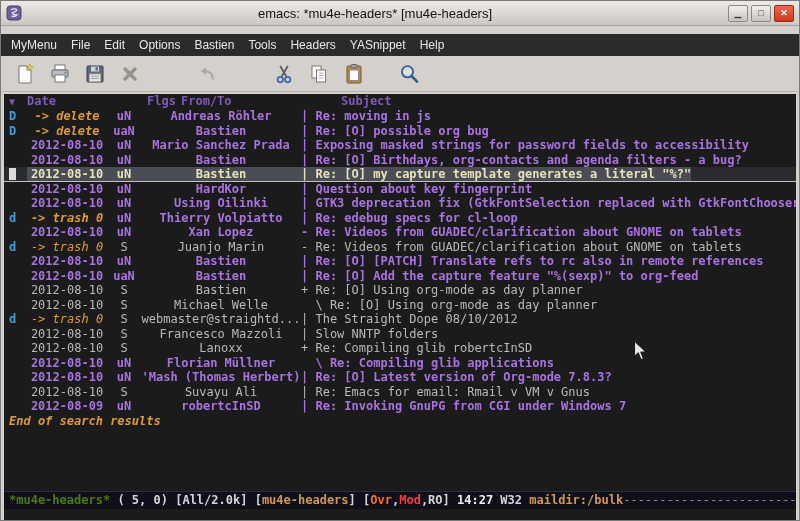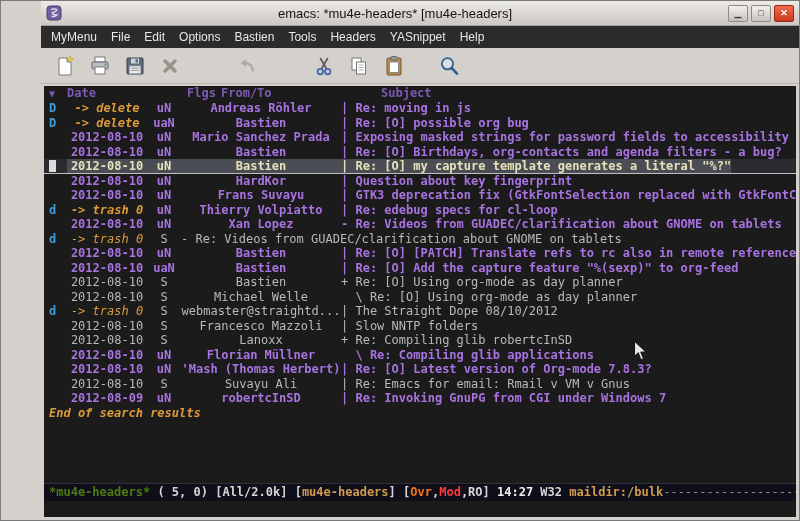--- a/index.html
+++ b/index.html
@@ -1,38 +1,37 @@
 <!DOCTYPE html>
 <html><head>
 <meta charset="utf-8">
 <style>
   * { box-sizing: border-box; }
   body { margin: 0; background: #555; }
   .window {
     width: 800px; height: 521px; position: relative; overflow: hidden;
     border: 1px solid #7a7a7a; background: #d4d0cb;
     font-family: "Liberation Sans", sans-serif;
-    padding-left: 40px;
   }
   
   .titlebar {
     height: 25px; display: flex; align-items: center; gap: 3px;
     padding: 0 5px; background: linear-gradient(#eceae7, #cbc7c2);
     border-bottom: 1px solid #a5a19c;
   }
   .title-icon { width: 16px; height: 16px; flex: none; }
   .title-text { flex: 1; text-align: center; font-size: 13px; color: #141414; }
   .win-btn {
     width: 20px; height: 17px; flex: none; display: flex; align-items: center; justify-content: center;
     font-size: 9px; color: #3a3a3a; border: 1px solid #8d8984;
     background: linear-gradient(#f2f0ee, #c6c2bd); border-radius: 2px; cursor: default;
   }
   .win-btn.close { background: linear-gradient(#f06a4e, #c93a20); border-color: #99290f; color: #fff; font-weight: bold; }
   
-  .menubar { height: 22px; background: #2b2b2b; display: flex; align-items: center; padding: 0 3px; }
+  .menubar { height: 22px; background: #2b2b2b; display: flex; align-items: center; padding: 0 3px; margin-top: 8px; }
   .menu-item { color: #e8e8e8; font-size: 12px; padding: 3px 7px; white-space: nowrap; }
   
   .toolbar { height: 36px; background: #d4d0cb; display: flex; align-items: center; padding: 0 8px; border-bottom: 1px solid #b7b3ae; }
   .tool-btn { width: 32px; height: 30px; display: flex; align-items: center; justify-content: center; border-radius: 3px; margin-right: 3px; }
   .tool-btn.gap-large { margin-left: 42px; }
   .tool-btn.gap-small { margin-left: 20px; }
   .tool-btn.disabled { opacity: .45; }
   .tool-icon { display: block; height: 22px; }
   
   .body-frame { height: 436px; padding: 2px 3px 3px 3px; background: #d4d0cb; }
@@ -190,24 +189,24 @@
       </div>
 
       <div class="list">
         <div>
             <div class="row unread"><span class="c-mark">D</span><span class="row-main"><span class="c-date action">-&gt; delete</span><span class="c-flags">uN</span><span class="c-from">Andreas Röhler</span><span class="c-subj">| Re: moving in js</span></span></div>
             <div class="row unread"><span class="c-mark">D</span><span class="row-main"><span class="c-date action">-&gt; delete</span><span class="c-flags">uaN</span><span class="c-from">Bastien</span><span class="c-subj">| Re: [O] possible org bug</span></span></div>
             <div class="row unread"><span class="c-mark"></span><span class="row-main"><span class="c-date">2012-08-10</span><span class="c-flags">uN</span><span class="c-from">Mario Sanchez Prada</span><span class="c-subj">| Exposing masked strings for password fields to accessibility</span></span></div>
             <div class="row unread"><span class="c-mark"></span><span class="row-main"><span class="c-date">2012-08-10</span><span class="c-flags">uN</span><span class="c-from">Bastien</span><span class="c-subj">| Re: [O] Birthdays, org-contacts and agenda filters - a bug?</span></span></div>
             <div class="row unread current"><span class="c-mark"><span class="cursor-block"></span></span><span class="row-main"><span class="c-date">2012-08-10</span><span class="c-flags">uN</span><span class="c-from">Bastien</span><span class="c-subj">| Re: [O] my capture template generates a literal "%?"</span></span></div>
             <div class="row unread"><span class="c-mark"></span><span class="row-main"><span class="c-date">2012-08-10</span><span class="c-flags">uN</span><span class="c-from">HardKor</span><span class="c-subj">| Question about key fingerprint</span></span></div>
-            <div class="row unread"><span class="c-mark"></span><span class="row-main"><span class="c-date">2012-08-10</span><span class="c-flags">uN</span><span class="c-from">Frans Suvayu</span><span class="c-subj">| GTK3 deprecation fix (GtkFontSelection replaced with GtkFontChooser)</span></span></div>
+            <div class="row unread"><span class="c-mark"></span><span class="row-main"><span class="c-date">2012-08-10</span><span class="c-flags">uN</span><span class="c-from">Using Oilinki</span><span class="c-subj">| GTK3 deprecation fix (GtkFontSelection replaced with GtkFontChooser)</span></span></div>
             <div class="row unread"><span class="c-mark">d</span><span class="row-main"><span class="c-date action">-&gt; trash 0</span><span class="c-flags">uN</span><span class="c-from">Thierry Volpiatto</span><span class="c-subj">| Re: edebug specs for cl-loop</span></span></div>
             <div class="row unread"><span class="c-mark"></span><span class="row-main"><span class="c-date">2012-08-10</span><span class="c-flags">uN</span><span class="c-from">Xan Lopez</span><span class="c-subj">- Re: Videos from GUADEC/clarification about GNOME on tablets</span></span></div>
-            <div class="row read"><span class="c-mark">d</span><span class="row-main"><span class="c-date action">-&gt; trash 0</span><span class="c-flags">S</span><span class="c-subj">- Re: Videos from GUADEC/clarification about GNOME on tablets</span></span></div>
+            <div class="row read"><span class="c-mark">d</span><span class="row-main"><span class="c-date action">-&gt; trash 0</span><span class="c-flags">S</span><span class="c-from">Juanjo Marin</span><span class="c-subj">- Re: Videos from GUADEC/clarification about GNOME on tablets</span></span></div>
             <div class="row unread"><span class="c-mark"></span><span class="row-main"><span class="c-date">2012-08-10</span><span class="c-flags">uN</span><span class="c-from">Bastien</span><span class="c-subj">| Re: [O] [PATCH] Translate refs to rc also in remote references</span></span></div>
             <div class="row unread"><span class="c-mark"></span><span class="row-main"><span class="c-date">2012-08-10</span><span class="c-flags">uaN</span><span class="c-from">Bastien</span><span class="c-subj">| Re: [O] Add the capture feature "%(sexp)" to org-feed</span></span></div>
             <div class="row read"><span class="c-mark"></span><span class="row-main"><span class="c-date">2012-08-10</span><span class="c-flags">S</span><span class="c-from">Bastien</span><span class="c-subj">+ Re: [O] Using org-mode as day planner</span></span></div>
             <div class="row read"><span class="c-mark"></span><span class="row-main"><span class="c-date">2012-08-10</span><span class="c-flags">S</span><span class="c-from">Michael Welle</span><span class="c-subj">  \ Re: [O] Using org-mode as day planner</span></span></div>
             <div class="row read"><span class="c-mark">d</span><span class="row-main"><span class="c-date action">-&gt; trash 0</span><span class="c-flags">S</span><span class="c-from">webmaster@straightd...</span><span class="c-subj">| The Straight Dope 08/10/2012</span></span></div>
             <div class="row read"><span class="c-mark"></span><span class="row-main"><span class="c-date">2012-08-10</span><span class="c-flags">S</span><span class="c-from">Francesco Mazzoli</span><span class="c-subj">| Slow NNTP folders</span></span></div>
             <div class="row read"><span class="c-mark"></span><span class="row-main"><span class="c-date">2012-08-10</span><span class="c-flags">S</span><span class="c-from">Lanoxx</span><span class="c-subj">+ Re: Compiling glib robertcInSD</span></span></div>
             <div class="row unread"><span class="c-mark"></span><span class="row-main"><span class="c-date">2012-08-10</span><span class="c-flags">uN</span><span class="c-from">Florian Müllner</span><span class="c-subj">  \ Re: Compiling glib applications</span></span></div>
             <div class="row unread"><span class="c-mark"></span><span class="row-main"><span class="c-date">2012-08-10</span><span class="c-flags">uN</span><span class="c-from">'Mash (Thomas Herbert)</span><span class="c-subj">| Re: [O] Latest version of Org-mode 7.8.3?</span></span></div>
             <div class="row read"><span class="c-mark"></span><span class="row-main"><span class="c-date">2012-08-10</span><span class="c-flags">S</span><span class="c-from">Suvayu Ali</span><span class="c-subj">| Re: Emacs for email: Rmail v VM v Gnus</span></span></div>

